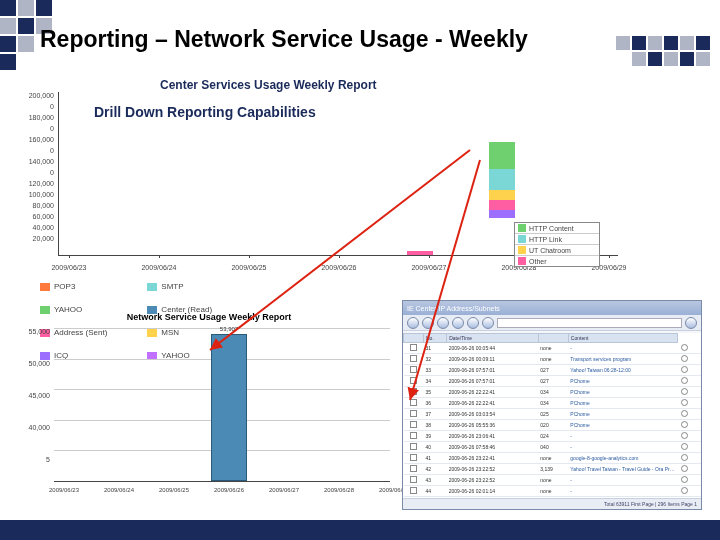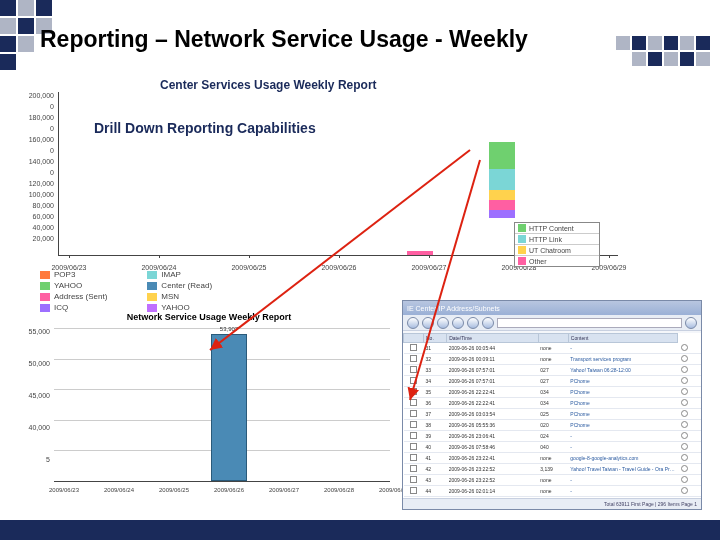--- a/index.html
+++ b/index.html
@@ -4,21 +4,21 @@
 <style>
   * { box-sizing: border-box; margin: 0; padding: 0; }
   html, body { width: 720px; height: 540px; font-family: Arial, sans-serif; background:#fff; overflow:hidden; }
   .slide { width:720px; height:540px; position:relative; background:#fff; }
   
   .deco { position:absolute; }
   .sq { position:absolute; background:#1a2a5a; }
   .sq.lt { opacity:0.35; }
   .title { position:absolute; left:40px; top:26px; font-size:23px; font-weight:bold; color:#000; white-space:nowrap; }
   .subtitle1 { position:absolute; left:160px; top:78px; font-size:12px; font-weight:bold; color:#1a2a5a; }
-  .subtitle2 { position:absolute; left:94px; top:120px; font-size:14px; font-weight:bold; color:#1a2a5a; }
+  .subtitle2 { position:absolute; left:94px; top:104px; font-size:14px; font-weight:bold; color:#1a2a5a; }
   
   .chart1 { position:absolute; left:24px; top:92px; width:600px; height:190px; }
   .y1 { position:absolute; left:0; top:0; font-size:7px; color:#444; text-align:right; width:30px; line-height:1; }
   .c1area { position:absolute; left:34px; top:0; width:560px; bottom:26px; border-left:1px solid #444; border-bottom:1px solid #444; }
   .tick { position:absolute; bottom:-3px; width:1px; height:3px; background:#444; }
   .xlbl { position:absolute; bottom:-16px; font-size:7px; color:#444; transform:translateX(-50%); white-space:nowrap; }
   
   .stack { position:absolute; left:430px; top:50px; width:26px; height:68px; }
   .seg { position:absolute; left:0; width:100%; }
   .seg1 { top:0; height:40%; background:#6fd06f; }
@@ -27,21 +27,21 @@
   .seg4 { top:85%; height:15%; background:#ff5fa2; }
   .seg5 { position:absolute; left:0; width:100%; top:100%; height:8px; background:#9d6fff; }
   
   .rlegend { position:absolute; left:490px; top:130px; width:86px; border:1px solid #888; background:#fff; font-size:7px; }
   .rlegend .row { display:flex; align-items:center; gap:3px; padding:1px 3px; border-bottom:1px solid #ccc; color:#444; }
   .rlegend .row:last-child { border-bottom:none; }
   .rlegend .sw { width:8px; height:8px; }
   
   .blegend { position:absolute; left:40px; top:270px; font-size:8px; color:#444; display:flex; gap:40px; }
   .blegend .col { display:flex; flex-direction:column; gap:2px; }
-  .blegend .row { display:flex; align-items:center; gap:4px; }
+  .blegend .row { display:flex; align-items:center; gap:4px;margin-top:12px; }
   .blegend .sw { width:10px; height:8px; }
   
   .chart2 { position:absolute; left:24px; top:312px; width:370px; height:190px; }
   .chart2title { position:absolute; left:0; right:0; top:0; text-align:center; font-size:9px; font-weight:bold; color:#000; }
   .y2 { position:absolute; left:0; font-size:7px; color:#444; text-align:right; width:26px; }
   .c2area { position:absolute; left:30px; top:16px; right:4px; bottom:20px; border-bottom:1px solid #444; }
   .gl { position:absolute; left:0; right:0; height:1px; background:#ccc; }
   .bar { position:absolute; bottom:0; width:36px; background:#4a8ab5; border:1px solid #2a5a7a; }
   .barlbl { position:absolute; top:-9px; left:50%; transform:translateX(-50%); font-size:6px; color:#333; }
   .x2lbl { position:absolute; bottom:-12px; font-size:6px; color:#444; transform:translateX(-50%); white-space:nowrap; }
@@ -176,21 +176,21 @@
           <span>Address (Sent)</span>
         </div>
         <div class="row">
           <span class="sw" style="background: rgb(157, 111, 255);"></span>
           <span>ICQ</span>
         </div>
       </div>
   <div class="col" id="bleg2">
         <div class="row">
           <span class="sw" style="background: rgb(123, 214, 214);"></span>
-          <span>IMAP</span>
+          <span>SMTP</span>
         </div>
         <div class="row">
           <span class="sw" style="background: rgb(74, 138, 181);"></span>
           <span>Center (Read)</span>
         </div>
         <div class="row">
           <span class="sw" style="background: rgb(255, 210, 77);"></span>
           <span>MSN</span>
         </div>
         <div class="row">

